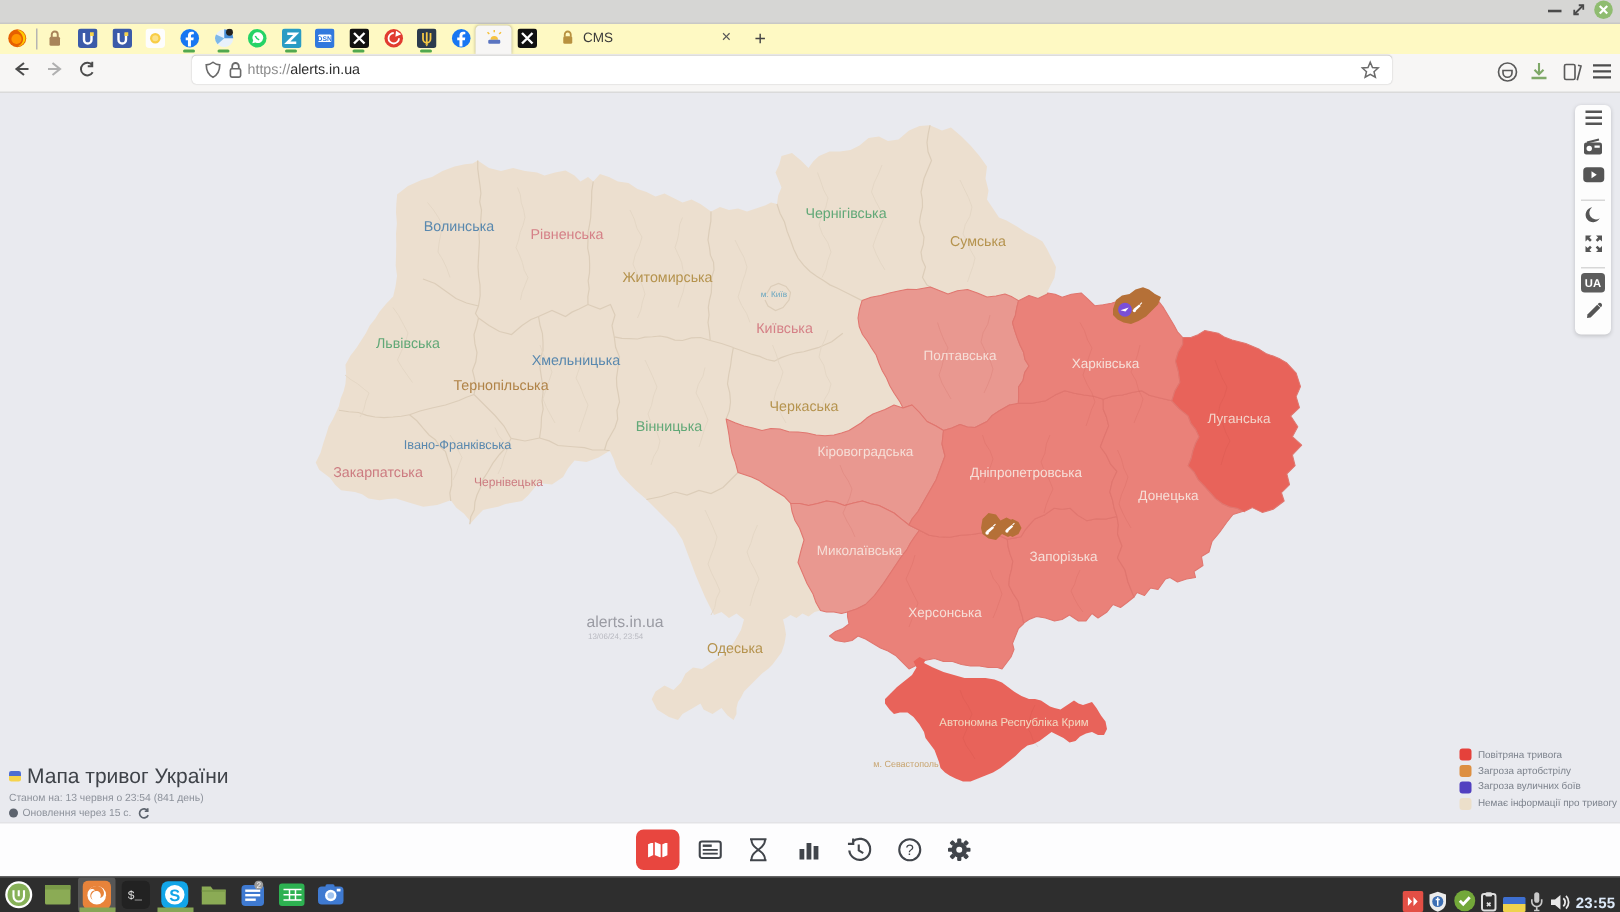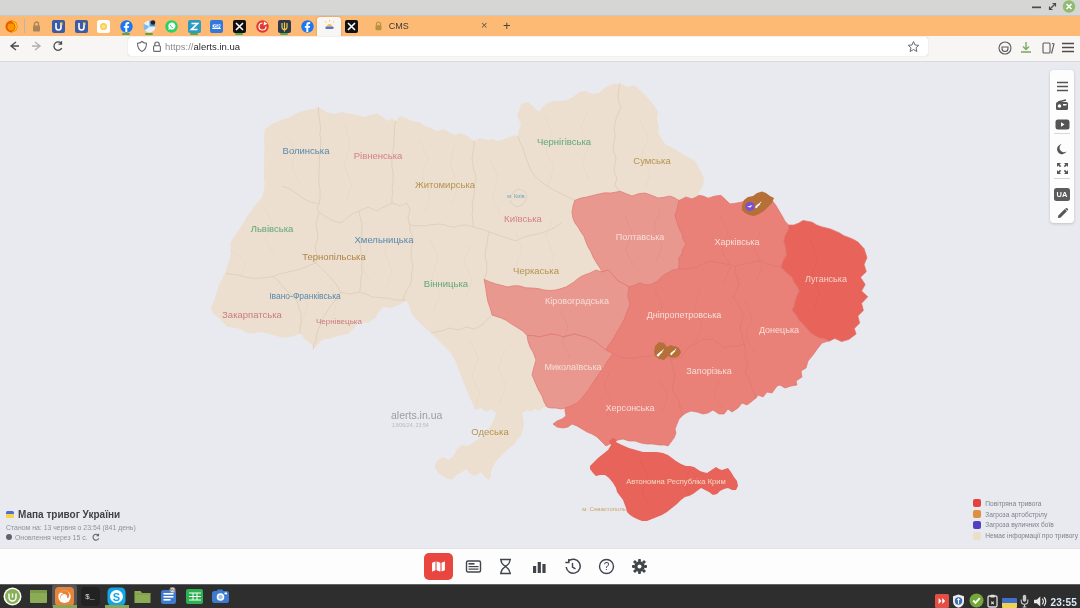--- a/index.html
+++ b/index.html
@@ -1,35 +1,35 @@
 <!DOCTYPE html>
 <html><head><meta charset="utf-8"><style>
 *{margin:0;padding:0;box-sizing:border-box}
 body{width:1080px;height:608px;font-family:"Liberation Sans",sans-serif;overflow:hidden;position:relative;background:#e9eaef}
 .abs{position:absolute}
 
 #titlebar{position:absolute;left:0;top:0;width:1080px;height:16px;background:#d6d6d4;border-bottom:1px solid #c8c8c6}
 #titlebar .title{position:absolute;left:0;right:0;top:2px;text-align:center;font-size:8.5px;font-weight:bold;color:#4b4b4b}
 
-#tabbar{position:absolute;left:0;top:16px;width:1080px;height:20px;background:#fdba74}
+#tabbar{position:absolute;left:0;top:16px;width:1080px;height:20px;background:#fef9c3}
 .pintab{position:absolute;top:3px;width:13px;height:13px}
 .tabdot{position:absolute;top:16.5px;height:2px;width:8px;border-radius:1px;background:#51a84f}
 #activetab{position:absolute;left:317px;top:1px;width:24px;height:19px;background:#f7f6f5;border-radius:3px 3px 0 0;box-shadow:0 0 2px rgba(0,0,0,.25)}
 
 #navbar{position:absolute;left:0;top:36px;width:1080px;height:26px;background:#f7f6f5;border-bottom:1px solid #dadada}
 #urlbar{position:absolute;left:128px;top:1px;width:800px;height:19px;background:#fff;border-radius:3px;box-shadow:0 0 1px rgba(0,0,0,.3)}
 #urlbar .u{position:absolute;left:37px;top:4px;font-size:9.5px;color:#2b2b2b}
 #urlbar .u span{color:#8c8c8c}
 .navic{position:absolute;top:4px;color:#4c4c4c}
 
 #content{position:absolute;left:0;top:62px;width:1080px;height:486px;background:#e9eaef;overflow:hidden}
 .maplbl{position:absolute;color:#9a9ba3}
 
 #rightctl{position:absolute;right:6px;top:8px;width:24px;background:#fdfdfd;border-radius:4px;box-shadow:0 1px 3px rgba(0,0,0,.18);padding:3px 0}
-#rightctl .ic{width:24px;height:19px;display:flex;align-items:flex-end;justify-content:center}
+#rightctl .ic{width:24px;height:19px;display:flex;align-items:flex-start;justify-content:center}
 #rightctl .div{height:1px;background:#d7d7d7;margin:3px 4px}
 
 #leg-l{position:absolute;left:6px;top:447px;font-size:6.9px;color:#8d929b}
 #leg-r{position:absolute;right:2px;top:436px;font-size:6.6px;color:#7c828c}
 #leg-r .row{display:flex;align-items:center;height:10.8px}
 #leg-r .sq{width:8px;height:8px;border-radius:2px;margin-right:4px}
 
 #footer{position:absolute;left:0;top:548px;width:1080px;height:36px;background:#fdfdfe;border-top:1px solid #e3e3e6}
 
 #taskbar{position:absolute;left:0;top:584px;width:1080px;height:24px;background:#2e2e2e;border-top:1px solid #636363}
@@ -357,21 +357,21 @@
         <svg width="13" height="13">
           <path d="M2 11 L2.3 8.6 L8.8 2.1 L10.9 4.2 L4.4 10.7 Z" fill="#555"></path>
           <path d="M9.5 1.4 a1.45 1.45 0 0 1 2.1 2.1 l-0.35 0.35 -2.1 -2.1 Z" fill="#555"></path>
         </svg>
       </div>
   </div>
 
   <div id="leg-l">
     <div style="display:flex;align-items:center">
         <div style="width:8px;height:7px;border-radius:1.5px;background:linear-gradient(#4e6ed3 50%,#f6d34c 50%);margin-right:4px"></div>
-        <span style="font-size:10px;font-weight:bold;color:#3f4349">Мапа тривог України</span>
+        <span style="font-size:14px;font-weight:normal;color:#3f4349">Мапа тривог України</span>
       </div>
     <div style="margin-top:3.5px">Станом на: 13 червня о 23:54 (841 день)</div>
     <div style="margin-top:2.5px;display:flex;align-items:center"><div style="width:6px;height:6px;border-radius:50%;background:#5d646e;margin-right:3px"></div>Оновлення через 15 с. <svg width="9" height="8" style="margin-left:3px">
           <path d="M7.5 2.5 A3 3 0 1 0 7.8 5.4 M7.5 0.8 v2 h-2" stroke="#5d646e" stroke-width="1.1" fill="none"></path>
         </svg></div>
   </div>
 
   <div id="leg-r">
     <div class="row"><div class="sq" style="background:#e5413b"></div>Повітряна тривога</div>
     <div class="row"><div class="sq" style="background:#dd8f42"></div>Загроза артобстрілу</div>

